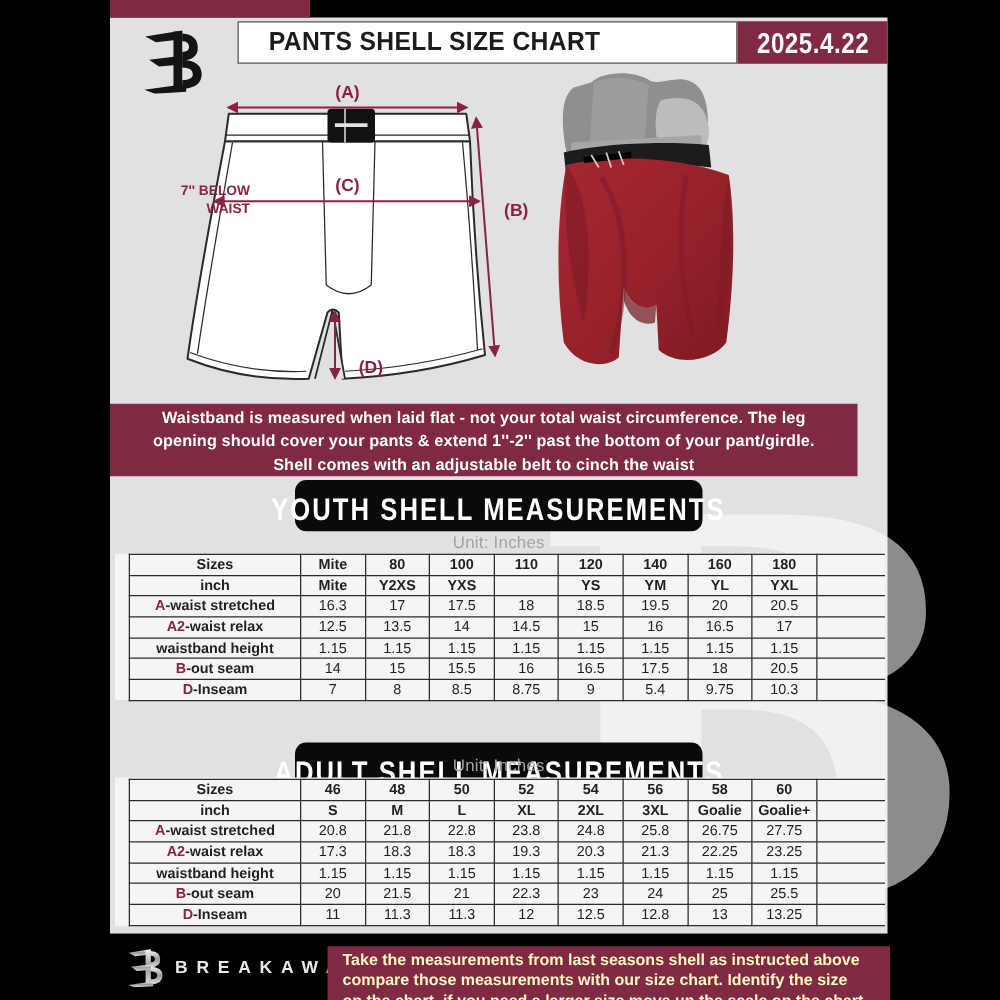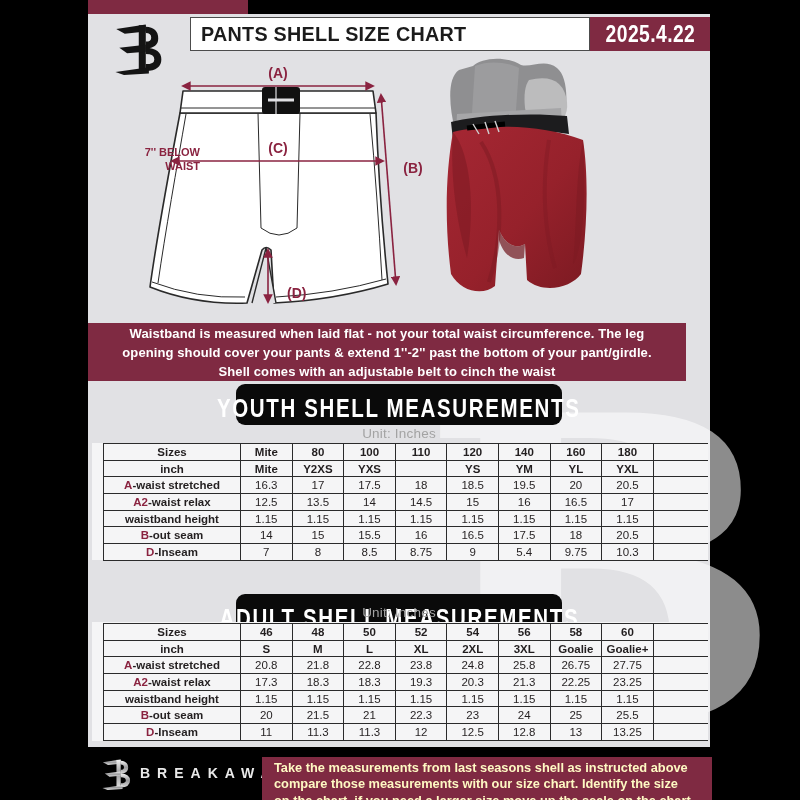--- a/index.html
+++ b/index.html
@@ -11,21 +11,21 @@
   html,body{background:#000;}
   body{font-family:"Liberation Sans",sans-serif;}
   #page{position:relative;width:800px;height:800px;background:#000;overflow:hidden;margin:0 auto;}
 
   
   .card{position:absolute;left:88px;top:14px;width:622px;height:733px;background:#e1e1e4;}
   .top-accent{position:absolute;left:88px;top:0;width:160px;height:14px;background:var(--maroon);}
 
   
   .logo-header{position:absolute;left:99px;top:19px;width:78px;height:56px;}
-  .title-box{position:absolute;left:190px;top:17px;width:400px;height:34px;background:#fff;border:1px solid #4c4c4c;display:flex;align-items:center;padding-left:10px;}
+  .title-box{position:absolute;left:190px;top:17px;width:400px;height:34px;background:#fff;border:1px solid #4c4c4c;display:flex;align-items:center;padding-left:24px;}
   .title-box span{font-size:21px;font-weight:600;color:#1b1b1b;letter-spacing:.3px;transform:scaleX(.94);transform-origin:left center;white-space:nowrap;}
   .date-box{position:absolute;left:590px;top:17px;width:120px;height:34px;background:var(--maroon);display:flex;align-items:center;justify-content:center;}
   .date-box span{font-size:23px;font-weight:800;color:#fff;letter-spacing:.5px;transform:scaleX(.84);white-space:nowrap;}
 
   
   .diagram{position:absolute;left:95px;top:56px;width:350px;height:264px;}
   .photo{position:absolute;left:445px;top:58px;width:160px;height:258px;}
   .photo-note{position:absolute;left:596px;top:92px;width:116px;font-size:10.5px;font-weight:700;line-height:13px;color:var(--line-maroon);white-space:pre-line;}
 
   

